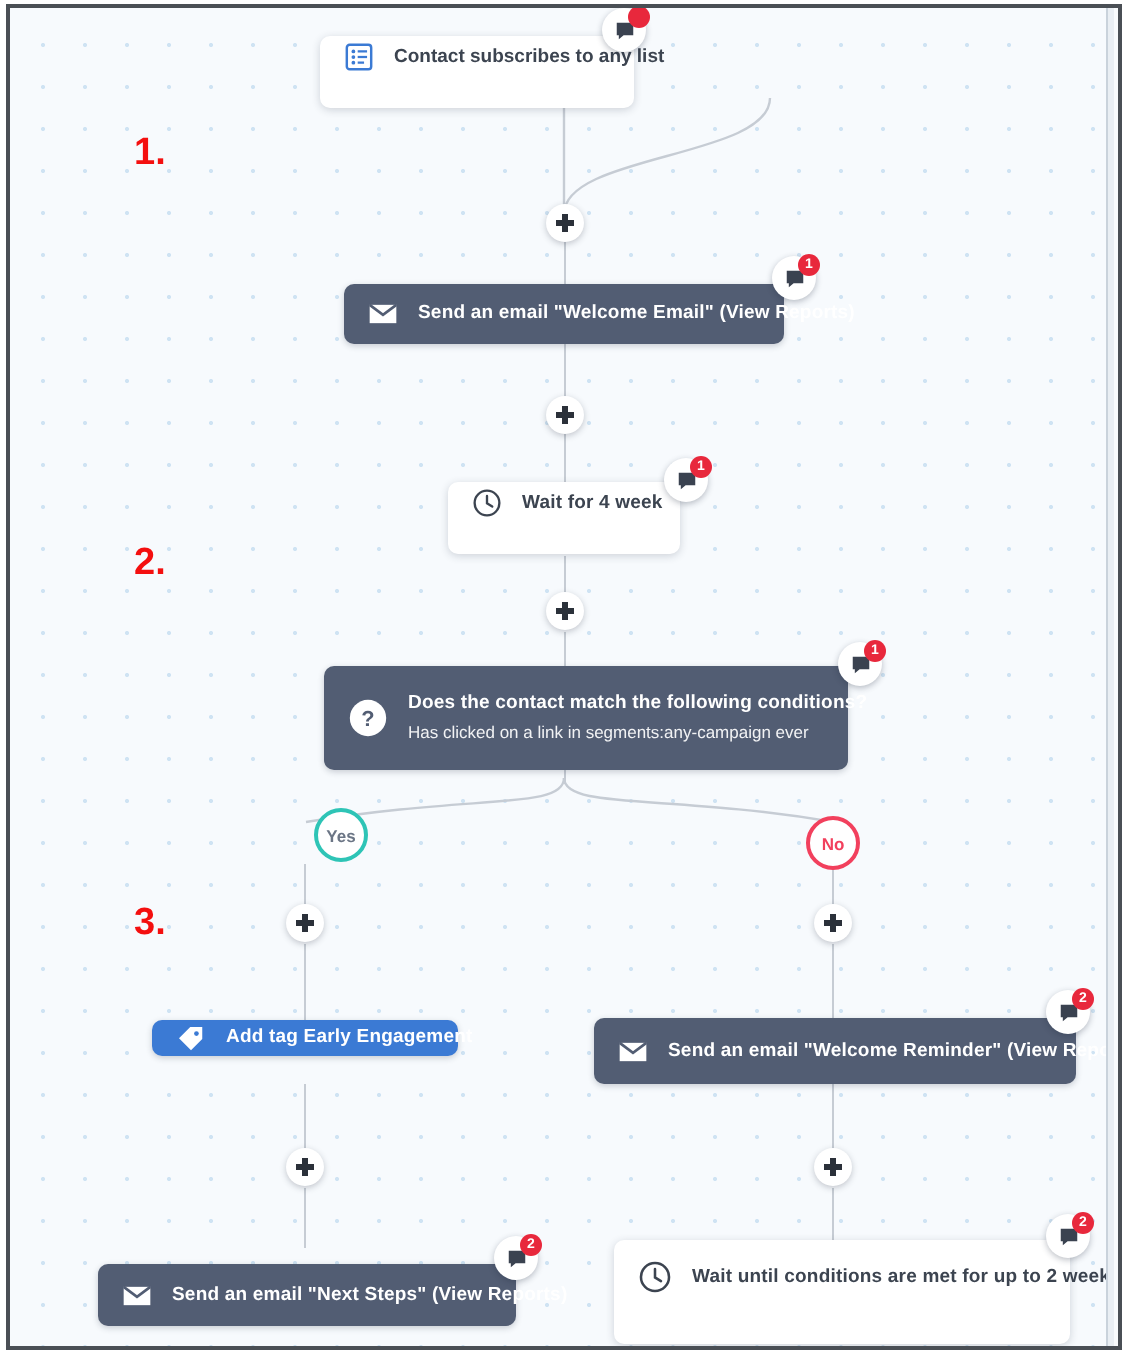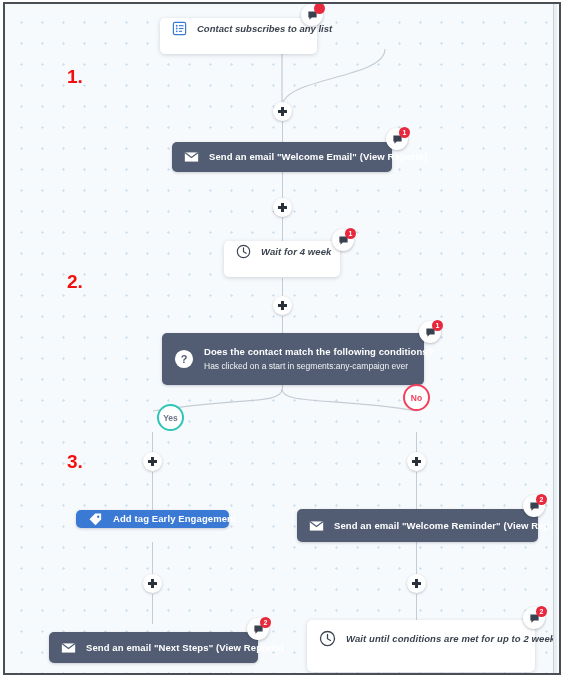--- a/index.html
+++ b/index.html
@@ -99,21 +99,20 @@
     color: #ffffff;
     padding: 9px 14px 9px 12px;
     box-shadow: 0 1px 3px rgba(30,40,60,.22);
   }
   .node-white {
     background: #ffffff;
     border-radius: 5px;
     color: #3c4450;
     padding: 9px 16px 24px 12px;
     box-shadow: 0 1px 4px rgba(40,50,70,.2);
-    font-style: italic;
   }
   .node-blue {
     background: #3b7ad4;
     border-radius: 5px;
     color: #ffffff;
     padding: 9px 16px 9px 12px;
     box-shadow: 0 1px 3px rgba(30,40,60,.22);
   }
   .node-dashed {
     background: transparent;
@@ -315,34 +314,34 @@
 
       <div class="node node-dark" style="left:157px; top:329px; width:262px; height:52px;">
         <span class="node-icon">
           <svg width="20" height="20" viewBox="0 0 22 22">
             <circle cx="11" cy="11" r="10" fill="#ffffff"></circle>
             <text x="11" y="15.5" font-family="Liberation Sans, sans-serif" font-size="12" font-weight="bold" fill="#525d73" text-anchor="middle">?</text>
           </svg>
         </span>
         <span class="node-text-col">
           <span class="node-label">Does the contact match the following conditions?</span>
-          <span class="node-sub">Has clicked on a start in segments:any-campaign ever</span>
+          <span class="node-sub">Has clicked on a link in segments:any-campaign ever</span>
         </span>
       </div>
       <div class="badge" style="left:414px; top:317px;">
         <svg width="11" height="11" viewBox="0 0 16 16">
           <path d="M2 2h12v9H7l-3.5 3V11H2z" fill="#3a4250"></path>
         </svg>
         <span class="badge-count">1</span>
       </div>
 
       <div class="branch branch-yes" style="left:134px; top:400px;">
         <span>Yes</span>
       </div>
-      <div class="branch branch-no" style="left:398px; top:380px;align-items:center;">
+      <div class="branch branch-no" style="left:398px; top:404px;align-items:center;">
         <span>No</span>
       </div>
 
       <div class="plus" style="left:138px; top:448px;"></div>
       <div class="plus" style="left:402px; top:448px;"></div>
 
       <div class="node node-blue" style="left:71px; top:506px; width:153px; height:17px;">
         <span class="node-icon">
           <svg width="15" height="15" viewBox="0 0 16 16">
             <path d="M1.6 7.6 L7.6 1.6 H14 V8 L8 14 Z" fill="#ffffff"></path>

